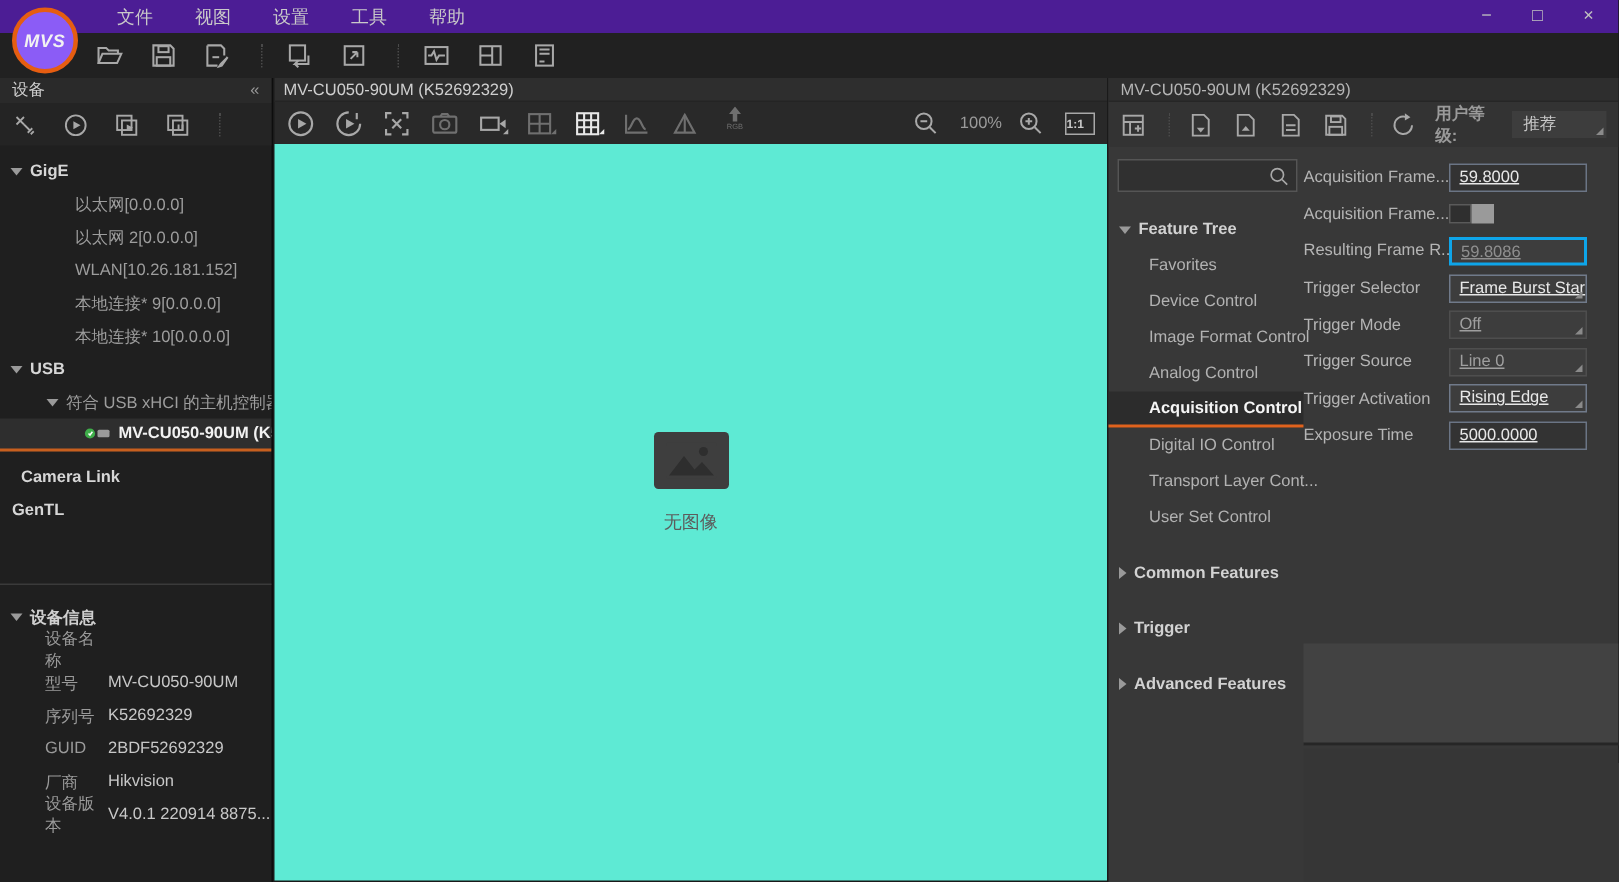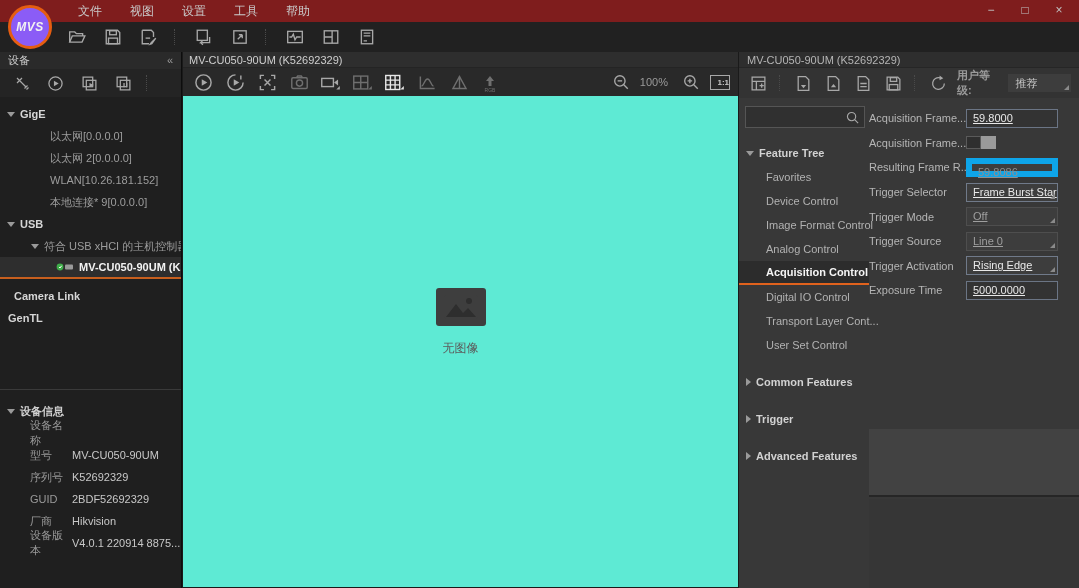--- a/index.html
+++ b/index.html
@@ -1,36 +1,36 @@
 <!DOCTYPE html>
 <html><head>
 <meta charset="utf-8">
 <style>
   * { margin:0; padding:0; box-sizing:border-box; }
   html,body { width:1079px; height:588px; overflow:hidden; background:#1a1a1a;
               font-family:"Liberation Sans","DejaVu Sans",sans-serif; }
   .app { position:relative; width:1079px; height:588px; background:#1a1a1a; }
 
   
-  .titlebar { position:absolute; left:0; top:0; width:1079px; height:22px; background:#7f1d1d; }
+  .titlebar { position:absolute; left:0; top:0; width:1079px; height:22px; background:#4c1d95; }
   .menus { position:absolute; left:64px; top:0; height:22px; display:flex; }
   .menu-item { color:#c9c9c9; font-size:12px; line-height:22px; padding:0 14px; cursor:default; }
   .win-controls { position:absolute; right:6px; top:0; height:22px; display:flex; gap:6px; }
   .win-btn { width:28px; height:22px; color:#c0c0c0; font-size:12px; text-align:center; line-height:20px; }
 
   
   .logo { position:absolute; left:8px; top:5px; width:44px; height:44px; border-radius:50%;
           border:3px solid #e55d11; background:#8b5cf6; display:flex; align-items:center; justify-content:center; z-index:5; }
   .logo span { color:#f2f2f2; font-size:12px; font-weight:bold; font-style:italic; letter-spacing:0.5px; }
 
   
   .main-toolbar { position:absolute; left:0; top:22px; width:1079px; height:30px; background:#212121;
                   display:flex; align-items:center; padding-left:64px; gap:14px; }
   .tb-sep { width:1px; height:16px; border-left:1px dotted #4a4a4a; margin:0 2px; }
-  .ibtn { width:22px; height:22px; display:flex; align-items:center; justify-content:flex-end; }
+  .ibtn { width:22px; height:22px; display:flex; align-items:center; justify-content:flex-start; }
   svg.ic { stroke:#a8a8a8; fill:none; stroke-width:1.2; }
   svg.ic .fill { fill:#a8a8a8; stroke:none; }
   svg.ic.dim { stroke:#6f6f6f; } svg.ic.dim .fill { fill:#6f6f6f; }
   svg.ic.bright { stroke:#e8e8e8; } svg.ic.bright .fill { fill:#e8e8e8; }
 
   
   .workspace { position:absolute; left:0; top:52px; width:1079px; height:536px; }
 
   
   .left-panel { position:absolute; left:0; top:0; width:182px; height:536px; background:#1f1f1f; border-right:1px solid #0d0d0d; }
@@ -83,21 +83,21 @@
                      font-size:11px; padding:0 22px 0 6px; font-family:inherit; }
   .search-ic { position:absolute; right:4px; top:3px; }
   .ft-group { height:24px; display:flex; align-items:center; color:#d2d2d2; font-weight:bold; font-size:11px;margin-top:13px; }
   .ft-item { height:24px; display:flex; align-items:center; padding-left:27px; color:#b2b2b2; font-size:11px; white-space:nowrap; }
   .ft-item.sel { background:#2c2c2c; border-bottom:2px solid #e0621d; color:#f5f5f5; font-weight:bold; }
   .rp-right { flex:1; position:relative; padding-top:8px; }
   .prop-row { height:24.6px; display:flex; align-items:center; }
   .prop-label { width:97px; color:#b5b5b5; font-size:11px; white-space:nowrap; overflow:hidden; }
   .pctl { position:relative; width:92px; height:19px; font-size:11px; line-height:17px; padding-left:6px; color:#e8e8e8;text-decoration:underline; }
   .ctl-input { background:#333; border:1px solid #6b7585; }
-  .ctl-readonly { background:#3d3d3d; border:6px solid #0ea5e9; color:#8f8f8f; }
+  .ctl-readonly { background:#3d3d3d; border:2px solid #0ea5e9; color:#8f8f8f; }
   .ctl-drop { background:#3d3d3d; border:1px solid #4e4e4e; color:#9f9f9f; }
   .ctl-drop.bright { border:1px solid #707a8a; color:#e8e8e8; }
   .toggle { width:30px; height:13px; display:flex; }
   .toggle .knob { width:15px; height:13px; background:#2f2f2f; border:1px solid #5a5a5a; }
   .toggle .track { width:15px; height:13px; background:#9a9a9a; }
   .desc-box { position:absolute; left:0; right:0; top:331px; height:68px; background:#424242; border-bottom:2px solid #262626; }
   .desc-fill { position:absolute; left:0; right:0; top:401px; bottom:-46px; background:#363636; }
 </style>
 </head>
 <body>
@@ -225,20 +225,23 @@
             <span>以太网[0.0.0.0]</span>
           </div>
         <div class="trow indent1">
             <span>以太网 2[0.0.0.0]</span>
           </div>
         <div class="trow indent1">
             <span>WLAN[10.26.181.152]</span>
           </div>
         <div class="trow indent1">
             <span>本地连接* 9[0.0.0.0]</span>
+          </div>
+        <div class="trow indent1">
+            <span>本地连接* 10[0.0.0.0]</span>
           </div>
         <div class="trow root">
           <span class="tri down"></span>
           <span>USB</span>
         </div>
         <div class="trow" style="padding-left:24px;">
           <span class="tri down"></span>
           <span>符合 USB xHCI 的主机控制器</span>
         </div>
         <div class="camera-row">

